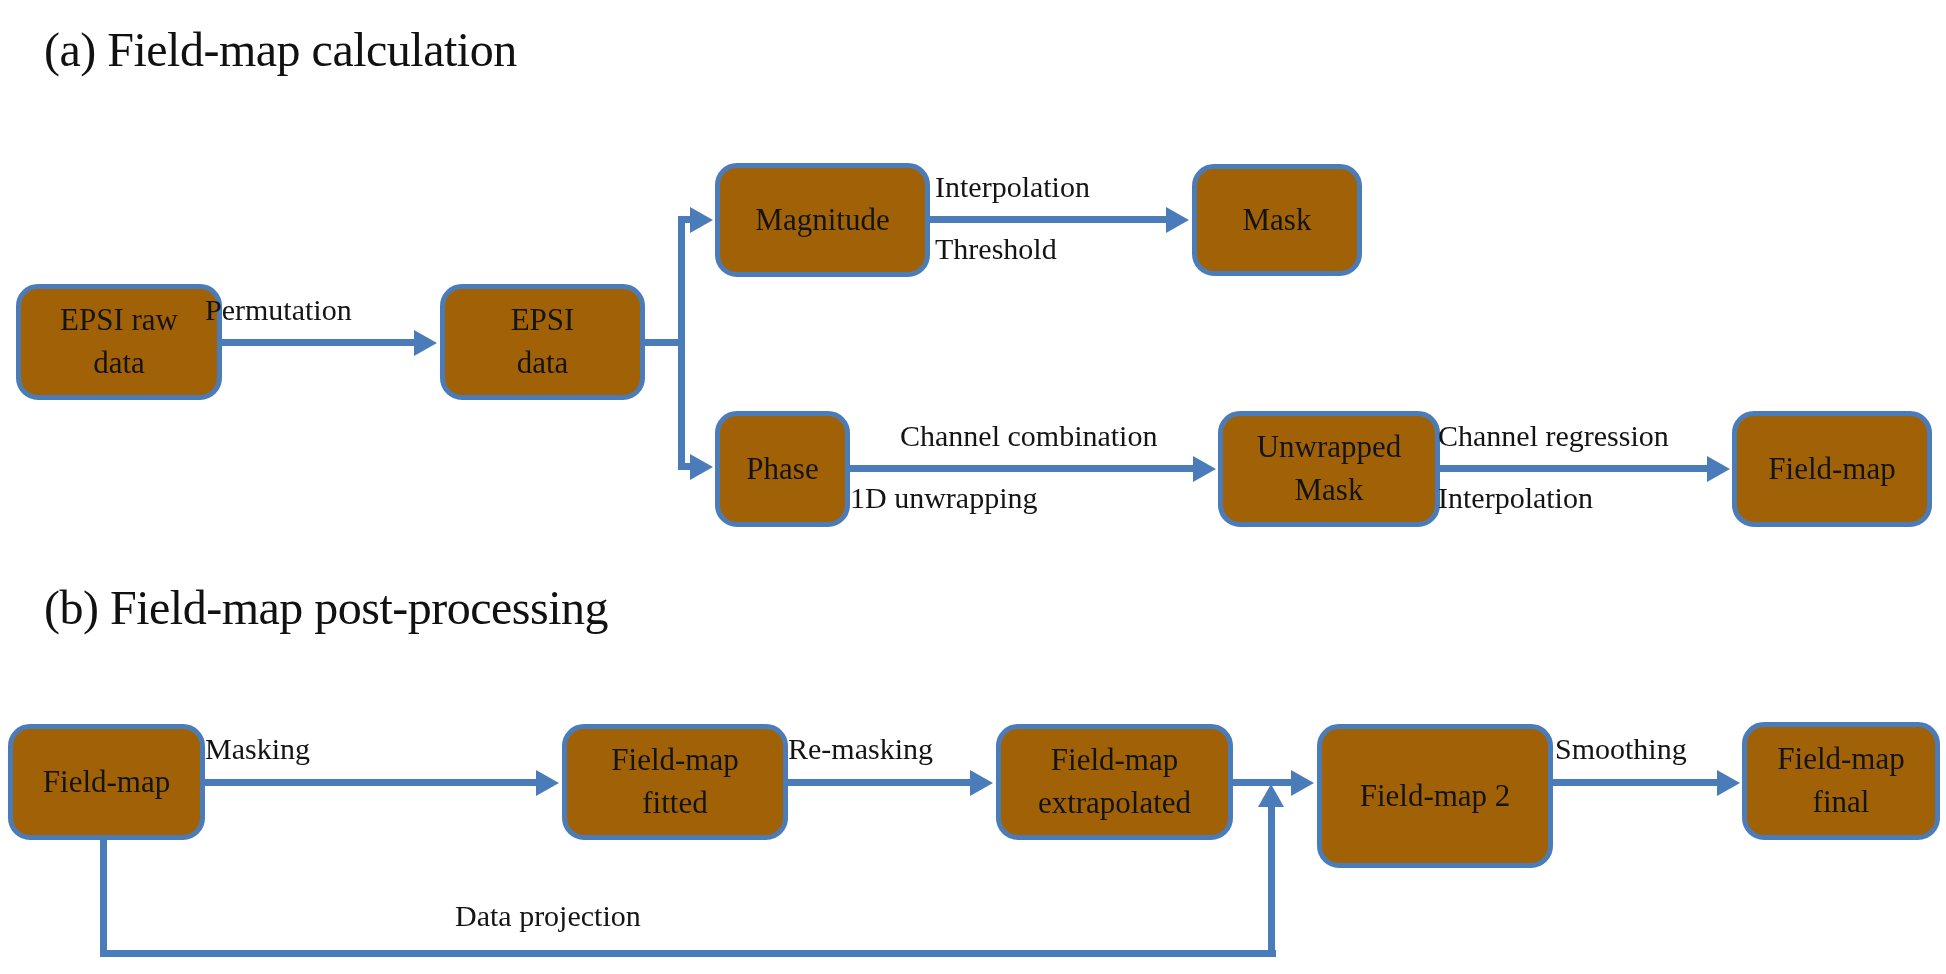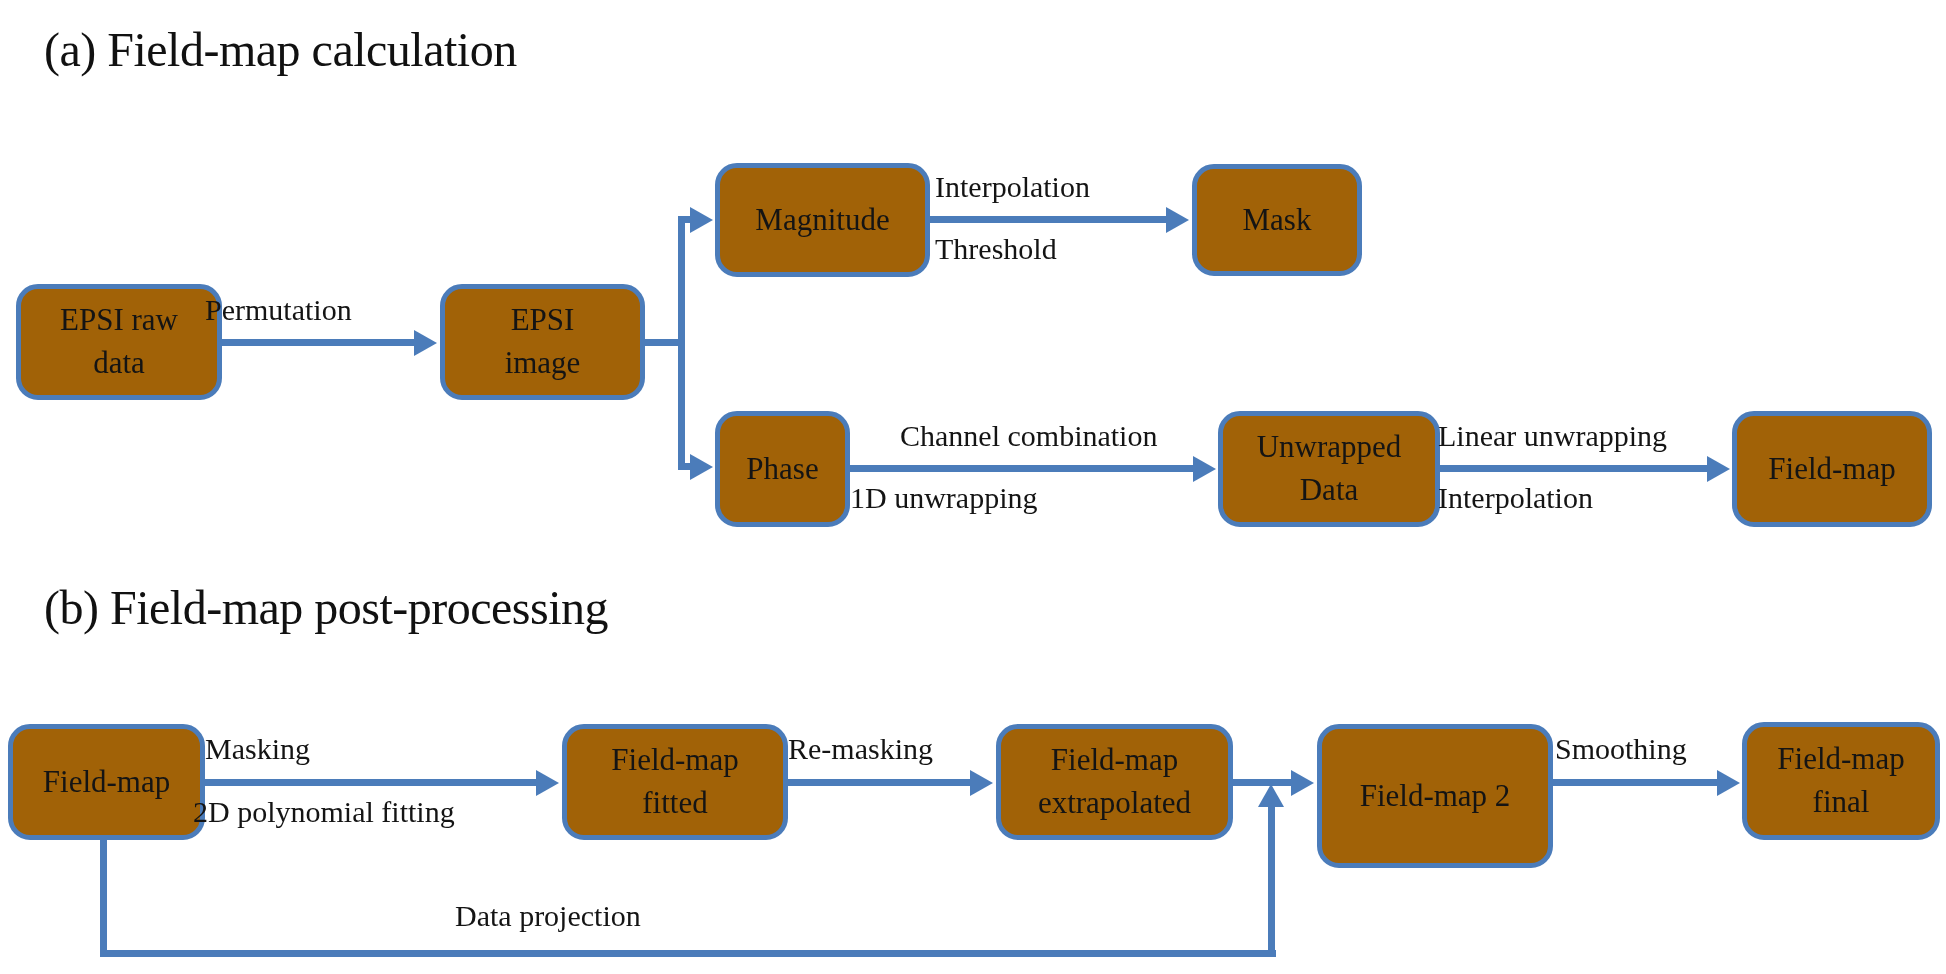--- a/index.html
+++ b/index.html
@@ -59,26 +59,26 @@
 </head>
 <body>
 
 <div id="canvas">
 
   <div class="title" style="left:44px; top:22px;">(a) Field-map calculation</div>
 
   <div class="node" style="left:16px; top:284px; width:206px; height:116px;">EPSI raw
 data</div>
   <div class="node" style="left:440px; top:284px; width:205px; height:116px;">EPSI
-image</div>
+data</div>
   <div class="node" style="left:715px; top:163px; width:215px; height:114px;">Magnitude</div>
   <div class="node" style="left:1192px; top:164px; width:170px; height:112px;">Mask</div>
   <div class="node" style="left:715px; top:411px; width:135px; height:116px;">Phase</div>
   <div class="node" style="left:1218px; top:411px; width:222px; height:116px;">Unwrapped
-Data</div>
+Mask</div>
   <div class="node" style="left:1732px; top:411px; width:200px; height:116px;">Field-map</div>
 
   <div class="hline" style="left:222px; top:339px; width:196px; height:7px;"></div>
   <div class="head-r" style="left:414px; top:330px;"></div>
   <div class="elabel" style="left:205px; top:291px; width:230px;">Permutation</div>
 
   <div class="hline" style="left:645px; top:339px; width:40px; height:7px;"></div>
   <div class="vline" style="left:678px; top:216px; width:7px; height:254px;"></div>
   <div class="hline" style="left:678px; top:216px; width:14px; height:7px;"></div>
   <div class="head-r" style="left:690px; top:207px;"></div>
@@ -90,38 +90,37 @@
   <div class="elabel" style="left:935px; top:168px; width:240px;">Interpolation</div>
   <div class="elabel" style="left:935px; top:230px; width:240px;">Threshold</div>
 
   <div class="hline" style="left:850px; top:465px; width:346px; height:7px;"></div>
   <div class="head-r" style="left:1193px; top:456px;"></div>
   <div class="elabel" style="left:900px; top:417px; width:350px;">Channel combination</div>
   <div class="elabel" style="left:850px; top:479px; width:350px;">1D unwrapping</div>
 
   <div class="hline" style="left:1440px; top:465px; width:270px; height:7px;"></div>
   <div class="head-r" style="left:1707px; top:456px;"></div>
-  <div class="elabel" style="left:1438px; top:417px; width:296px;">Linear unwrapping</div>
+  <div class="elabel" style="left:1438px; top:417px; width:296px;">Channel regression</div>
   <div class="elabel" style="left:1438px; top:479px; width:296px;">Interpolation</div>
 
   <div class="title" style="left:44px; top:580px;">(b) Field-map post-processing</div>
 
   <div class="node" style="left:8px; top:724px; width:197px; height:116px;">Field-map</div>
   <div class="node" style="left:562px; top:724px; width:226px; height:116px;">Field-map
 fitted</div>
   <div class="node" style="left:996px; top:724px; width:237px; height:116px;">Field-map
 extrapolated</div>
   <div class="node" style="left:1317px; top:724px; width:236px; height:144px;">Field-map 2</div>
   <div class="node" style="left:1742px; top:722px; width:198px; height:118px;">Field-map
 final</div>
 
   <div class="hline" style="left:205px; top:779px; width:333px; height:7px;"></div>
   <div class="head-r" style="left:536px; top:770px;"></div>
   <div class="elabel" style="left:205px; top:730px; width:355px;">Masking</div>
-  <div class="elabel" style="left:193px; top:793px; width:380px;">2D polynomial fitting</div>
 
   <div class="hline" style="left:788px; top:779px; width:184px; height:7px;"></div>
   <div class="head-r" style="left:970px; top:770px;"></div>
   <div class="elabel" style="left:788px; top:730px; width:208px;">Re-masking</div>
 
   <div class="hline" style="left:1233px; top:779px; width:60px; height:7px;"></div>
   <div class="head-r" style="left:1291px; top:770px;"></div>
 
   <div class="hline" style="left:1553px; top:779px; width:166px; height:7px;"></div>
   <div class="head-r" style="left:1717px; top:770px;"></div>

